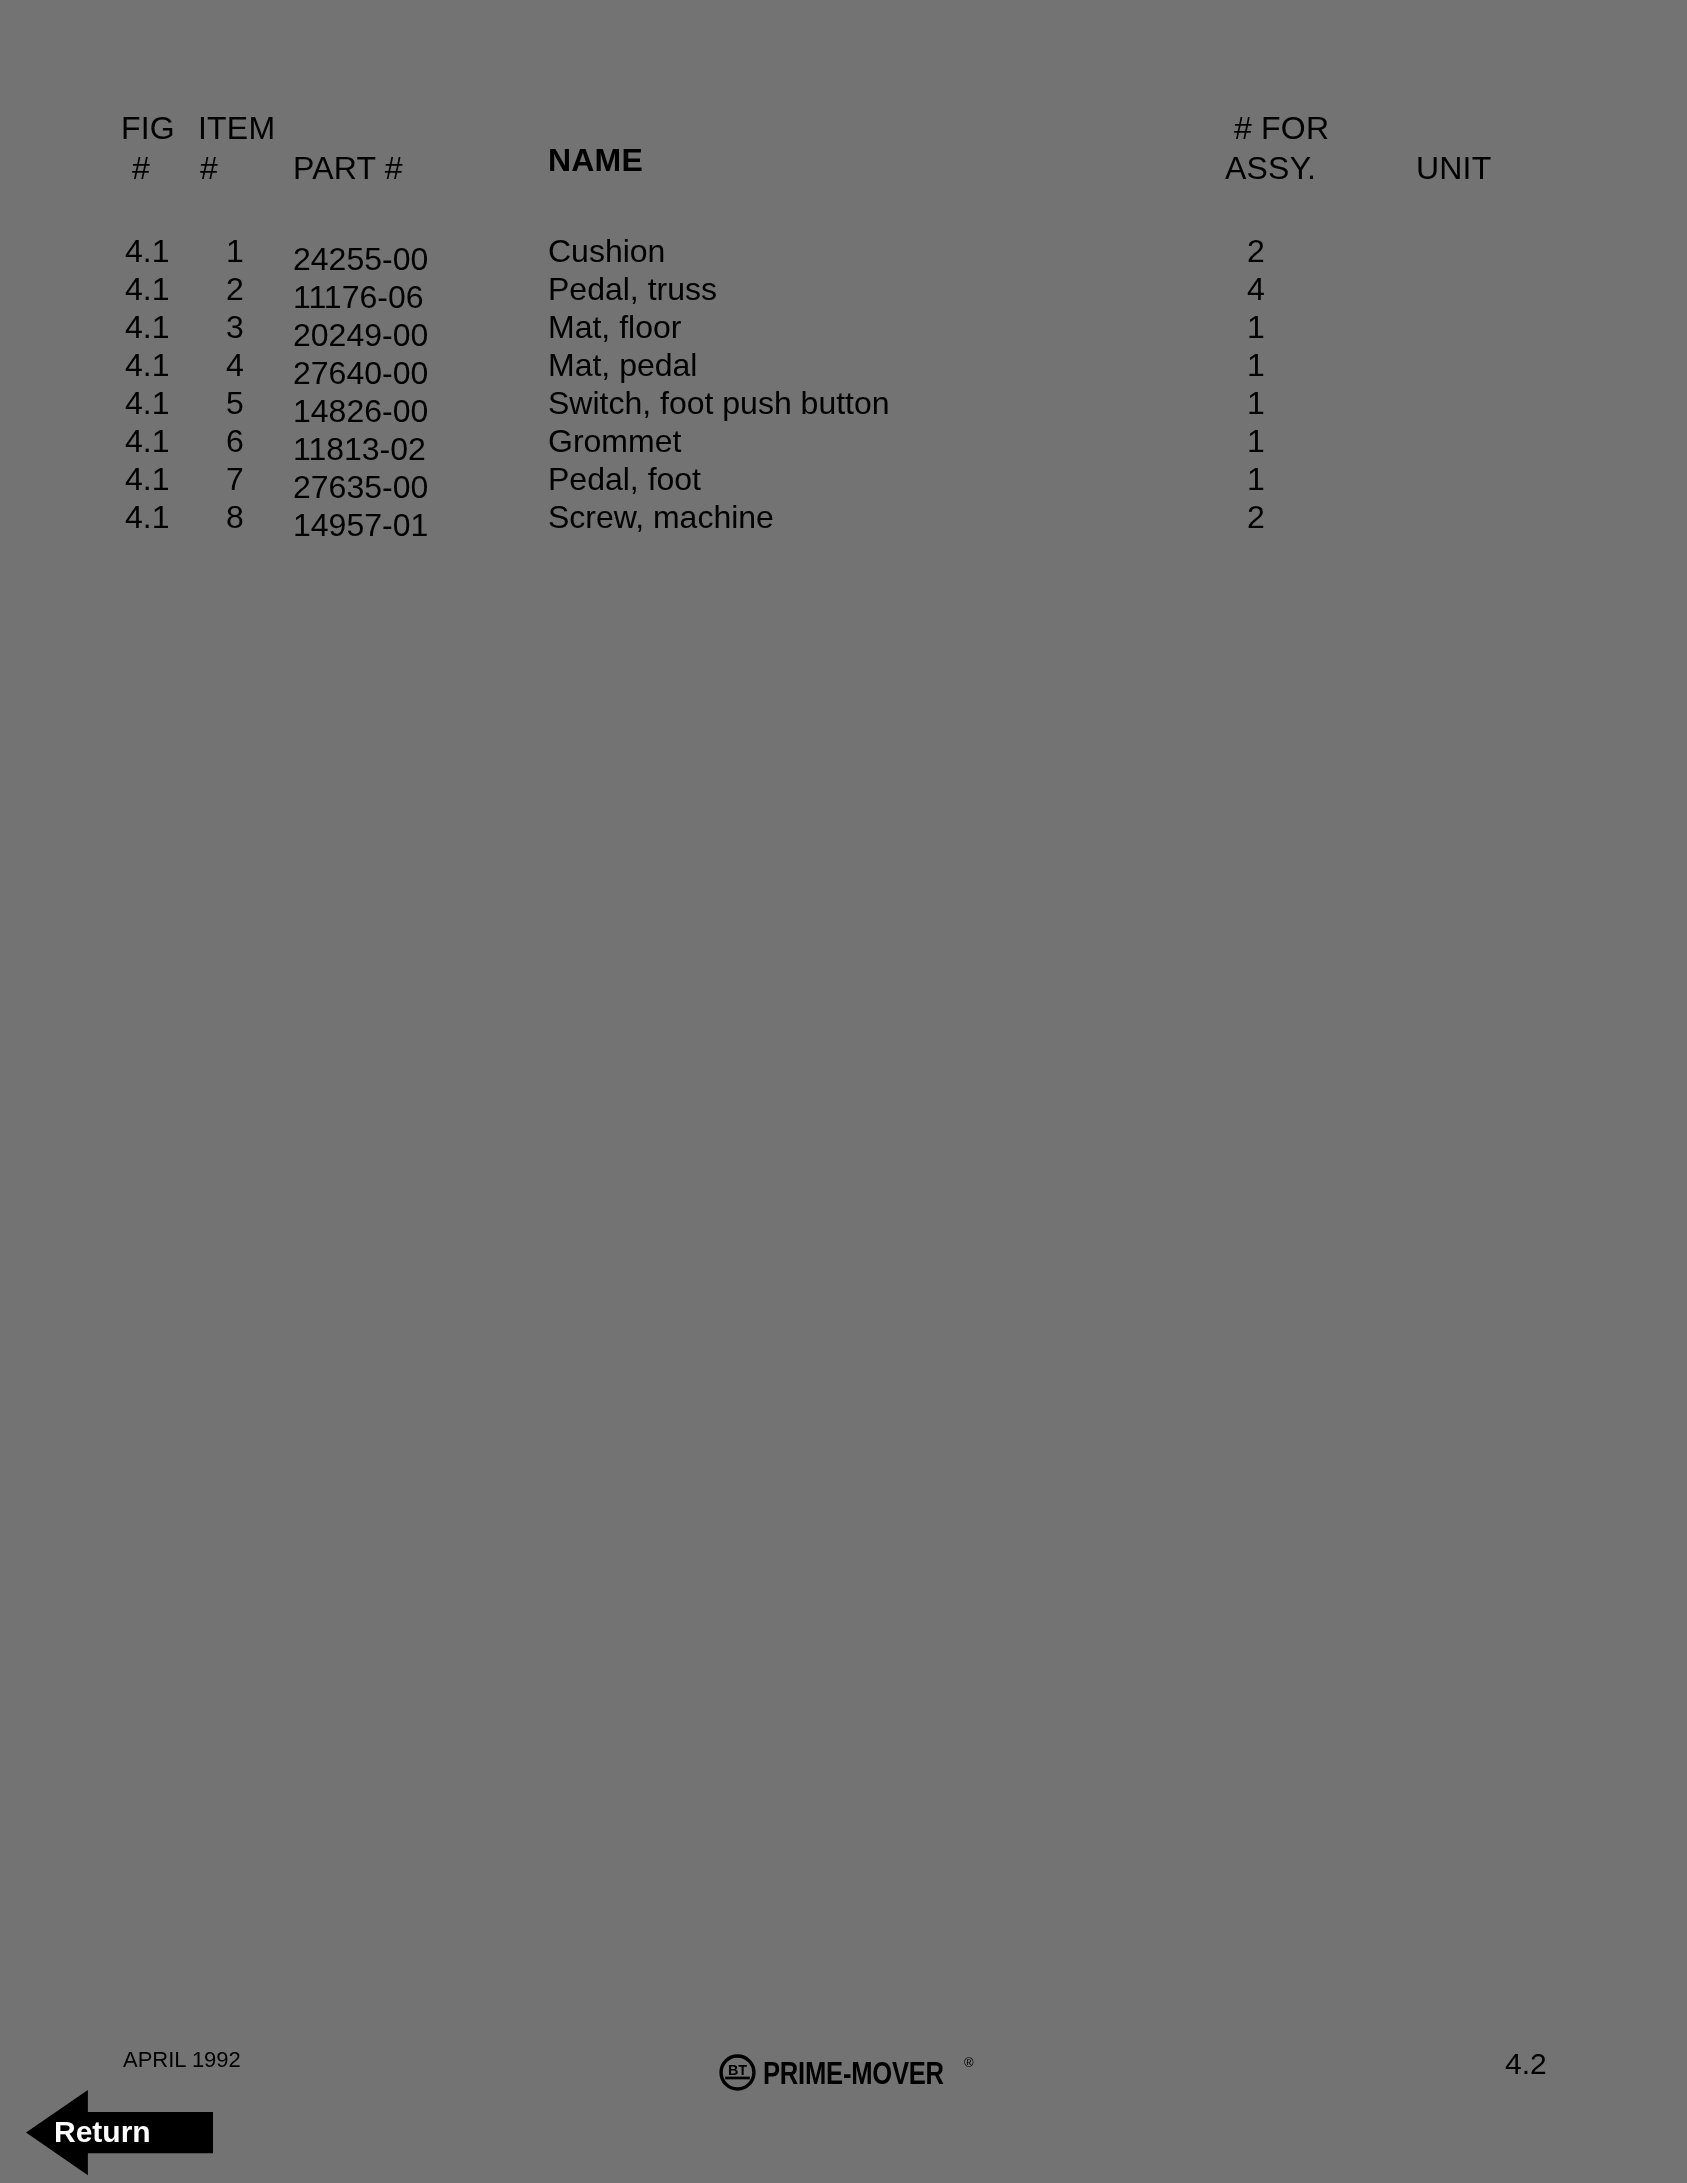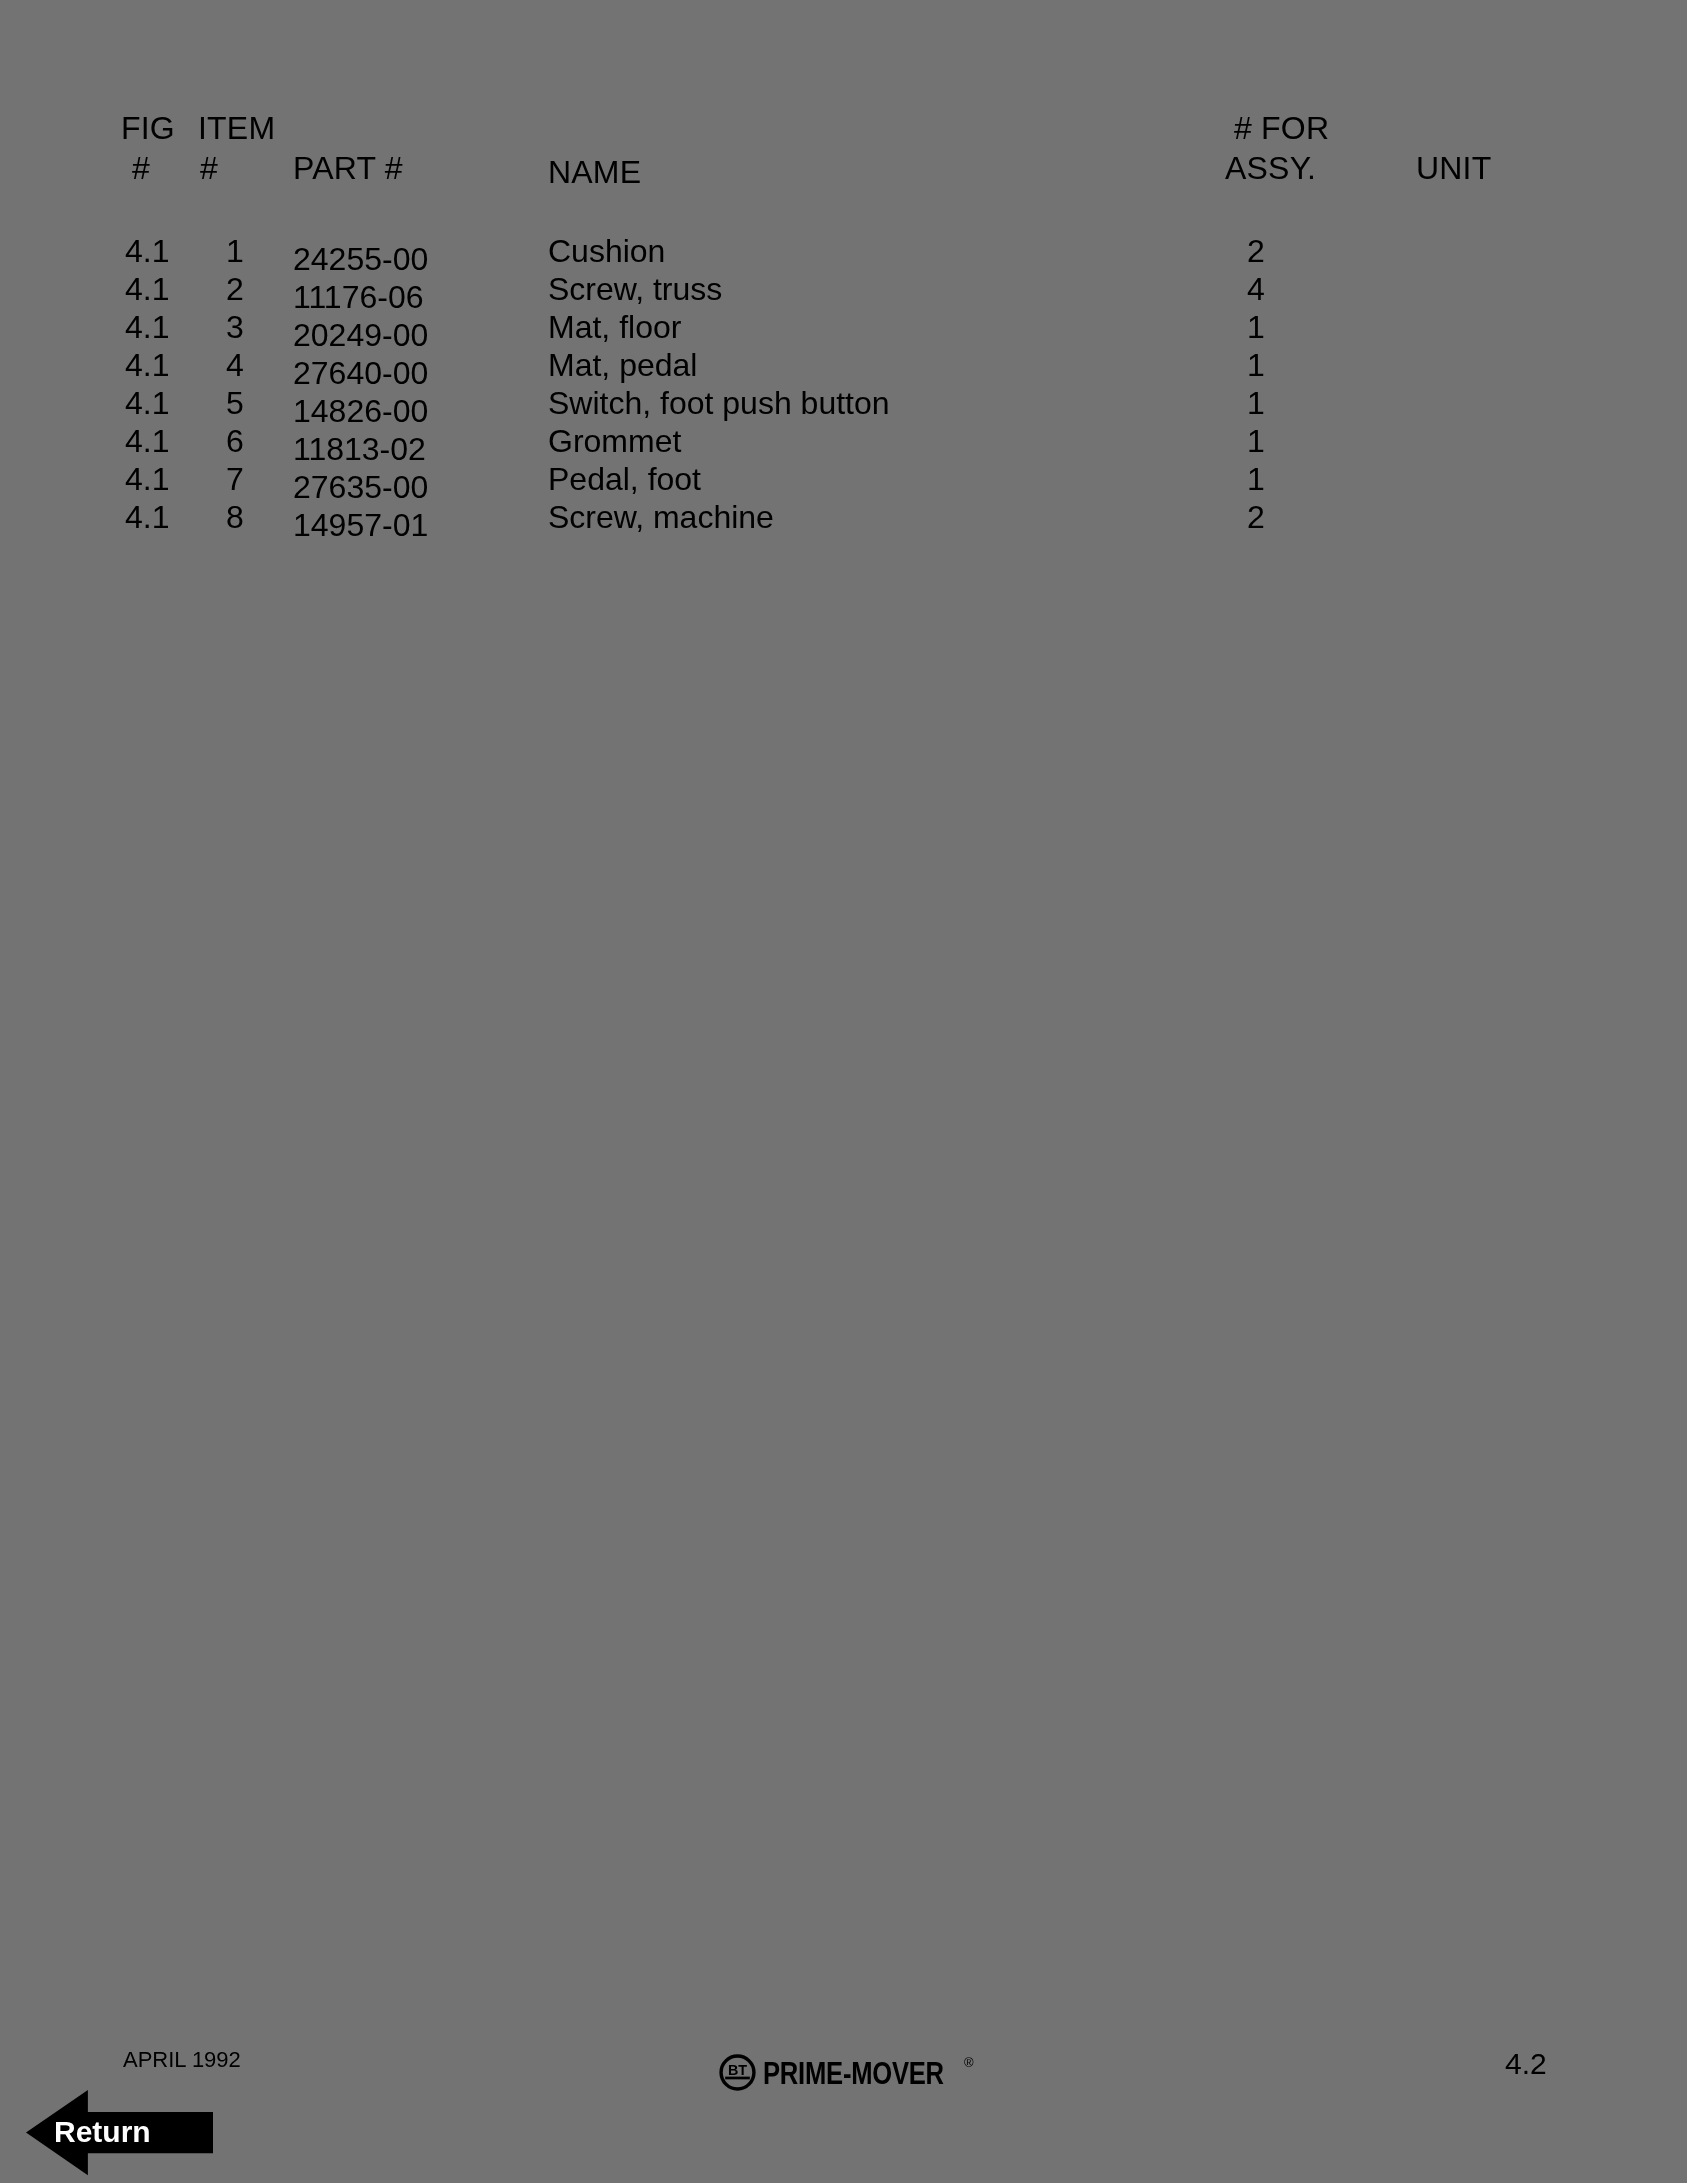--- a/index.html
+++ b/index.html
@@ -40,21 +40,21 @@
     color: #000000;
   }
 
   .hdr-fig      { left: 121px;  top: 0px;   }
   .hdr-item     { left: 198px;  top: 0px;   }
   .hdr-forqty   { left: 1234px; top: 0px;   }
 
   .hdr-fig-no   { left: 132px;  top: 40px;  }
   .hdr-item-no  { left: 200px;  top: 40px;  }
   .hdr-part     { left: 293px;  top: 40px;  }
-  .hdr-name     { left: 548px;  top: 44px;  }
+  .hdr-name     { left: 548px;  top: 32px; font-weight: bold;  }
   .hdr-assy     { left: 1225px; top: 40px;  }
   .hdr-unit     { left: 1416px; top: 40px;  }
 
   
   .rows {
     position: absolute;
     left: 0;
     top: 232px;
     width: 1687px;
   }
@@ -196,21 +196,21 @@
         <div class="cell c-item">1</div>
         <div class="cell c-part">24255-00</div>
         <div class="cell c-name">Cushion</div>
         <div class="cell c-qty">2</div>
         <div class="cell c-unit"></div>
       </div>
       <div class="row">
         <div class="cell c-fig">4.1</div>
         <div class="cell c-item">2</div>
         <div class="cell c-part">11176-06</div>
-        <div class="cell c-name">Screw, truss</div>
+        <div class="cell c-name">Pedal, truss</div>
         <div class="cell c-qty">4</div>
         <div class="cell c-unit"></div>
       </div>
       <div class="row">
         <div class="cell c-fig">4.1</div>
         <div class="cell c-item">3</div>
         <div class="cell c-part">20249-00</div>
         <div class="cell c-name">Mat, floor</div>
         <div class="cell c-qty">1</div>
         <div class="cell c-unit"></div>

